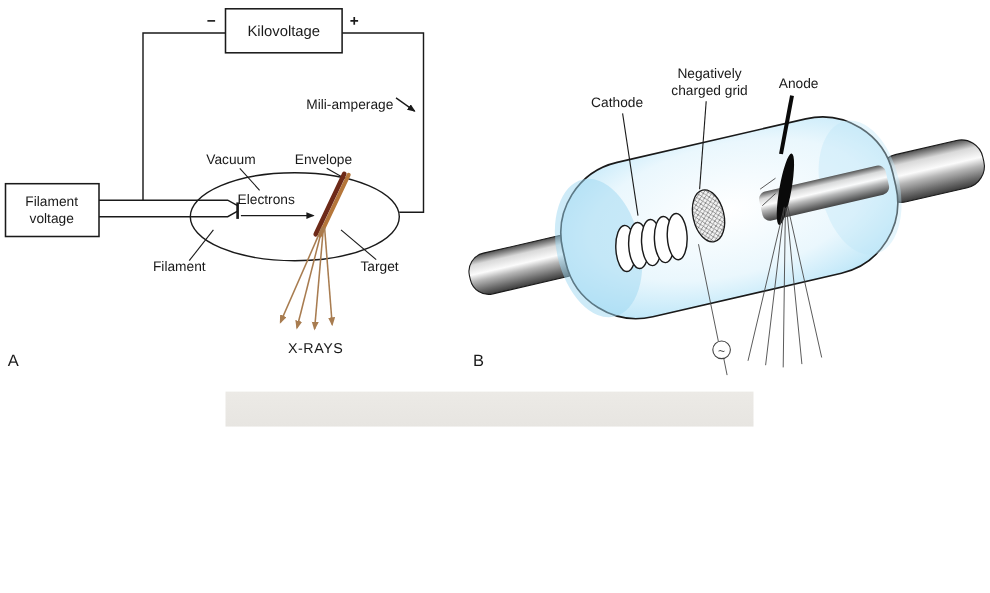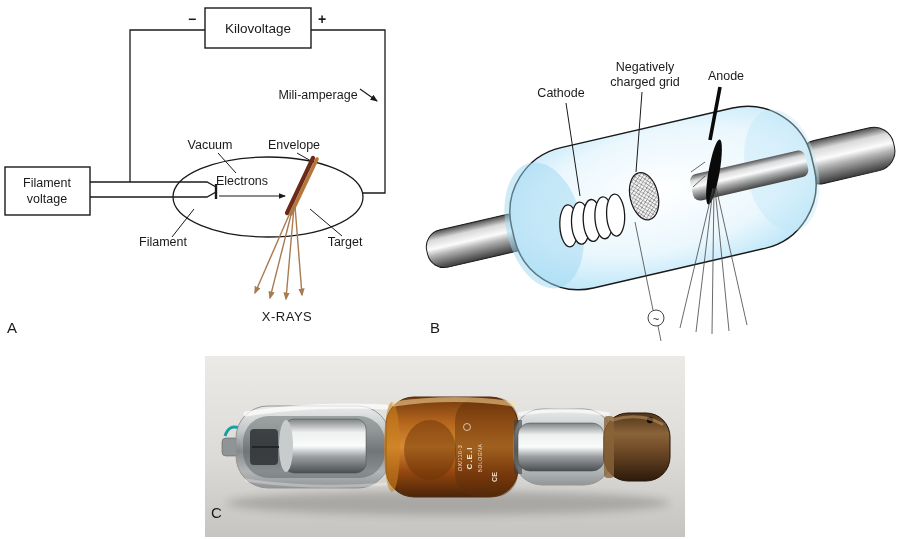--- a/index.html
+++ b/index.html
@@ -1,16 +1,16 @@
 <!DOCTYPE html>
 <html style="--xray-beam: #a87c50; --target-rod: #6e2a18; --tube-glass-blue: #8fd0ef; --amber-glass: #b4651c;"><head>
 <meta charset="utf-8">
 <style>
   html,body{margin:0;padding:0;background:#ffffff;}
-  .stage{position:relative;width:900px;height:539px;background:#ffffff;font-family:"Liberation Sans",sans-serif;overflow:hidden;}
+  .stage{position:relative;width:900px;height:388px;background:#ffffff;font-family:"Liberation Sans",sans-serif;overflow:hidden;}
   svg{display:block;}
   text{font-family:"Liberation Sans",sans-serif;fill:#1a1a1a;}
   .lbl{font-size:12.5px;}
   .kv{font-size:13.5px;}
   .caps{font-size:13px;letter-spacing:.5px;}
   .panel-letter{font-size:15px;}
   .sign{font-size:14px;font-weight:bold;}
   .ac{font-size:11px;}
   .mark-big{font-size:8px;font-weight:bold;letter-spacing:1px;fill:#f0e6d4;}
   .mark-sm{font-size:5px;letter-spacing:.6px;fill:#e8dcc8;}

